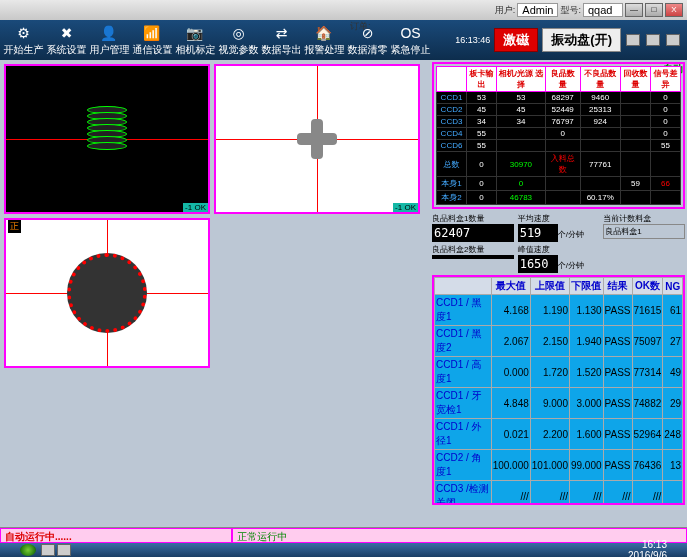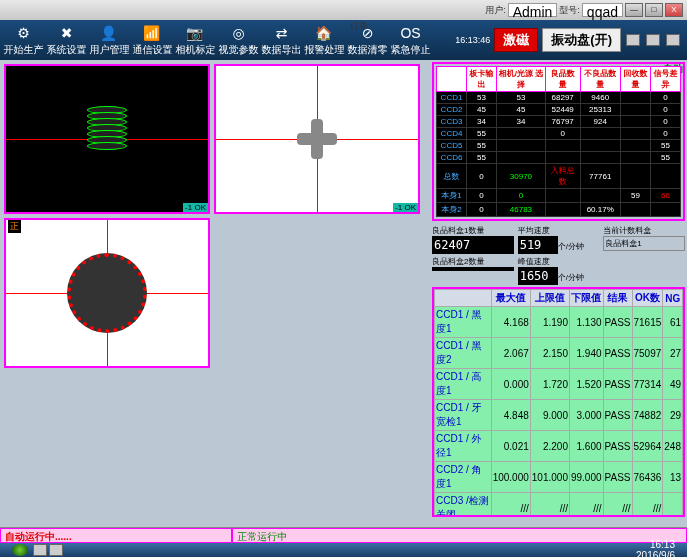--- a/index.html
+++ b/index.html
@@ -1,20 +1,20 @@
 <!DOCTYPE html>
 <html><head>
 <meta charset="utf-8">
 <style>
 *{margin:0;padding:0;box-sizing:border-box;font-family:"Microsoft YaHei",SimSun,sans-serif;font-size:10px}
 body{width:687px;height:557px;background:#bcc7d4;overflow:hidden;position:relative}
 .titlebar{height:20px;background:linear-gradient(#e8e8e8,#c8c8c8);display:flex;align-items:center;padding:0 4px;gap:2px}
 .titlebar .spacer{flex:1}
 .titlebar .lbl{font-size:9px;color:#333}
-.titlebar .val{background:#fff;border:1px solid #999;padding:0 4px;font-size:14px;min-width:40px;height:14px;display:inline-block}
+.titlebar .val{background:#fff;border:1px solid #999;padding:0 4px;font-size:11px;min-width:40px;height:14px;display:inline-block}
 .titlebar .winbtn{width:18px;height:14px;background:linear-gradient(#ddd,#aaa);border:1px solid #666;font-size:8px;text-align:center;line-height:12px}
 .winbtn.close{background:linear-gradient(#e88,#c44);color:#fff}
 .toolbar{height:40px;background:linear-gradient(#1a4a7a,#0d2d4d);display:flex;align-items:center;padding:2px;gap:1px}
 .tbtn{width:43px;height:36px;display:flex;flex-direction:column;align-items:center;justify-content:center;color:#fff;font-size:8px;cursor:pointer}
 .tbtn .ico{width:20px;height:20px;display:flex;align-items:center;justify-content:center;font-size:14px}
 .tbar-right{margin-left:auto;display:flex;align-items:center;gap:4px;padding-right:4px}
 .tbar-time{color:#fff;font-size:9px}
 .bigbtn{background:#d00;color:#fff;font-weight:bold;font-size:13px;padding:2px 8px;border:1px solid #800}
 .bigbtn.white{background:#eee;color:#000;border:1px solid #888}
 .content{position:absolute;top:60px;left:0;right:0;bottom:26px;display:flex}
@@ -39,30 +39,30 @@
 .statstbl th{background:#fff;color:#d00;font-size:8px;padding:1px;border:1px solid #f0f;font-weight:bold}
 .statstbl td{background:#000;color:#fff;font-size:8px;padding:1px 2px;border:1px solid #333;text-align:center}
 .statstbl td.rowhdr{color:#4af;width:30px}
 .statstbl td.green{color:#0f0}
 .statstbl td.red{color:#f00}
 .countrow{display:flex;gap:4px;margin-bottom:2px}
 .cbox{flex:1}
 .cbox .lbl{font-size:8px}
 .cbox .val{background:#000;color:#fff;font-size:12px;padding:2px;font-family:monospace}
 .cbox .unit{font-size:8px;display:inline}
-.databox{border:2px solid #f0f;height:230px;overflow:auto;background:#86efac}
+.databox{border:2px solid #f0f;height:230px;overflow:auto;background:#0ea5e9}
 .datatbl{width:100%;border-collapse:collapse;font-size:8px}
 .datatbl th{background:#d4dce8;border:1px solid #aaa;padding:1px;color:#00c}
 .datatbl td{border:1px solid #aaa;padding:1px;text-align:right}
 .datatbl td.name{color:#00c;text-align:left}
 .statusbar{position:absolute;bottom:14px;left:0;right:0;height:16px;display:flex;border-top:1px solid #888}
 .statuscell{flex:1;background:#fce;border:1px solid #f0f;padding:1px 4px;font-size:10px}
 .statuscell.red{color:#d00;font-weight:bold}
 .statuscell.green{color:#080;font-weight:normal;flex:2}
-.taskbar{position:absolute;bottom:0;left:0;right:0;height:14px;background:linear-gradient(#3a6ea5,#1a3e65);display:flex;align-items:center;padding:0 12px;color:#fff;font-size:8px}
+.taskbar{position:absolute;bottom:0;left:0;right:0;height:14px;background:linear-gradient(#3a6ea5,#1a3e65);display:flex;align-items:center;padding:0 20px;color:#fff;font-size:8px}
 .taskbar .start{width:16px;height:12px;background:radial-gradient(circle,#7c3,#050);border-radius:50%;margin-right:4px}
 .taskbar .spacer{flex:1}
 .auto-label{position:absolute;top:62px;right:4px;color:#080;font-size:10px;font-weight:bold}
 .smallicon{width:14px;height:12px;background:#ccc;border:1px solid #666;margin:0 1px}
 </style>
 </head>
 <body>
 
 <div class="titlebar">
   <span class="spacer"></span>
@@ -205,29 +205,20 @@
             <tr>
               <td class="rowhdr">CCD4</td>
               <td>55</td>
               <td></td>
               <td>0</td>
               <td></td>
               <td></td>
               <td>0</td>
             </tr>
             <tr>
-              <td class="rowhdr">CCD5</td>
-              <td>55</td>
-              <td></td>
-              <td></td>
-              <td></td>
-              <td></td>
-              <td>55</td>
-            </tr>
-            <tr>
               <td class="rowhdr">CCD6</td>
               <td>55</td>
               <td></td>
               <td></td>
               <td></td>
               <td></td>
               <td>55</td>
             </tr>
             <tr>
               <td class="rowhdr">总数</td>

